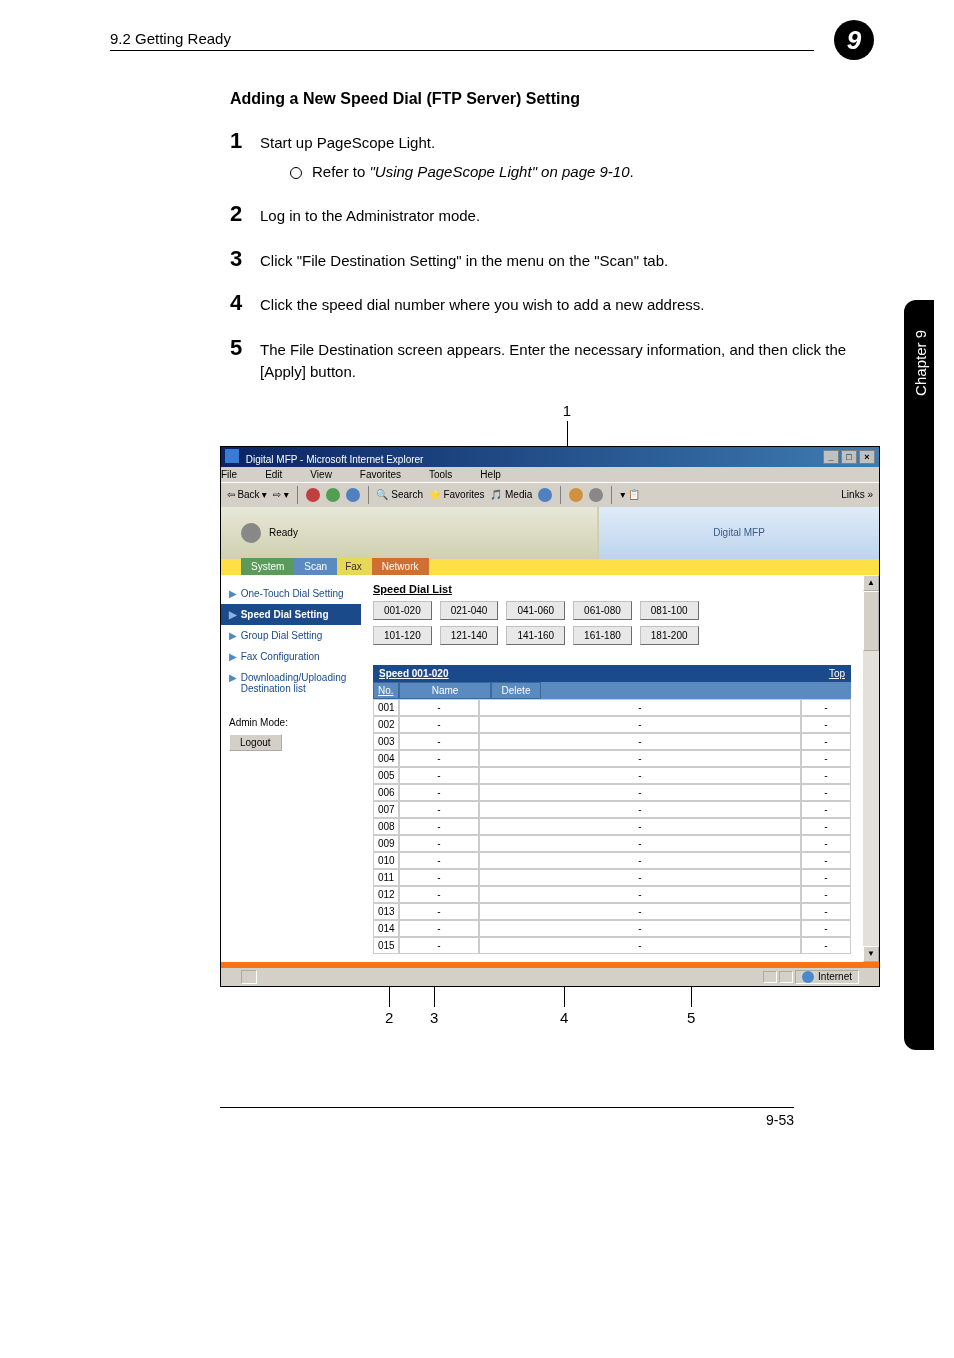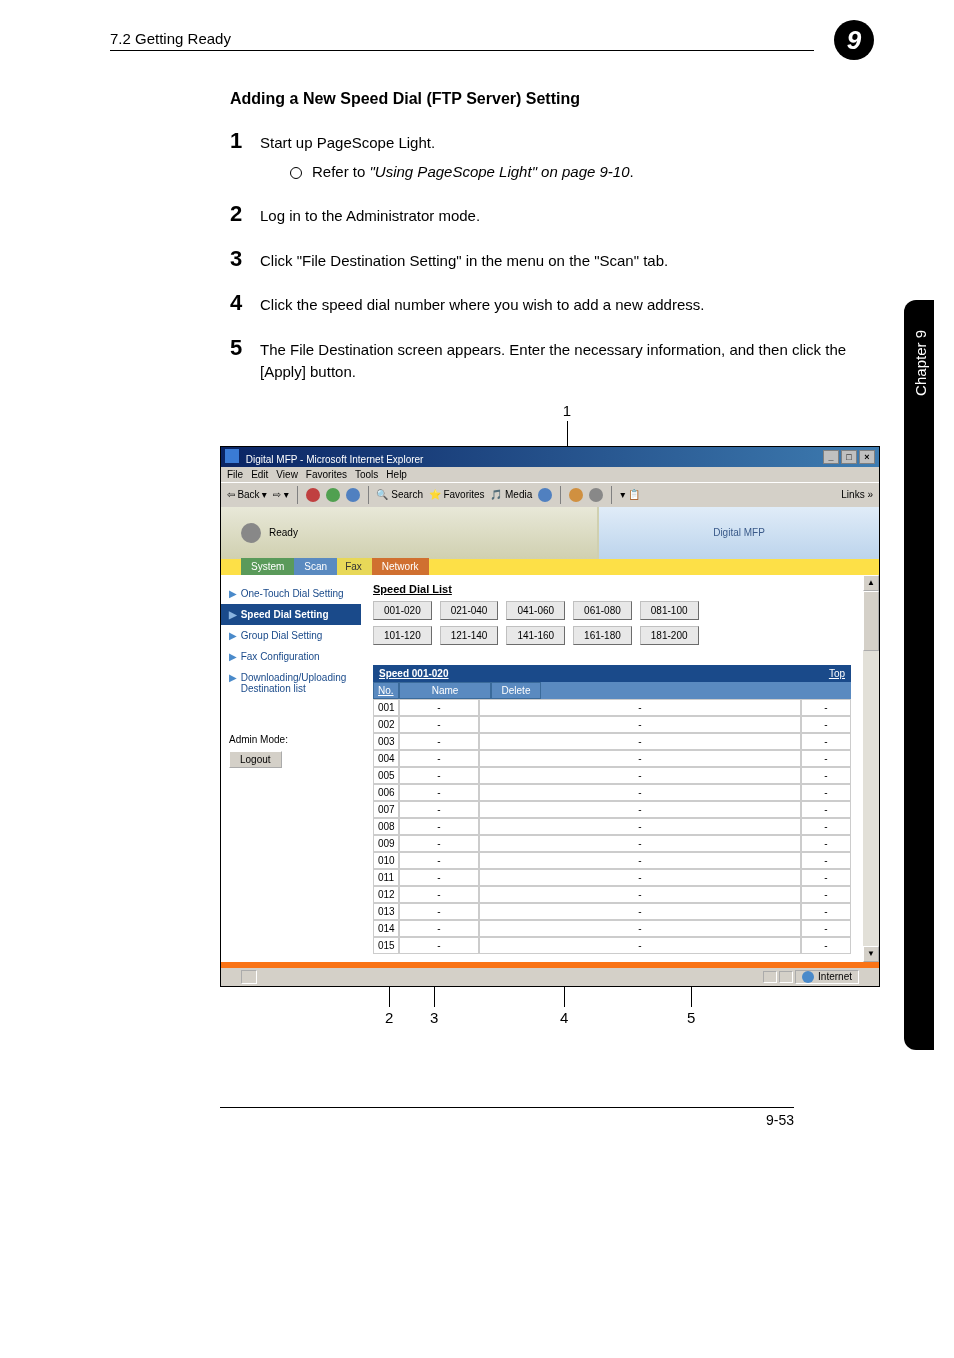--- a/index.html
+++ b/index.html
@@ -137,23 +137,23 @@
       border: 1px solid #808080;
       display: flex;
       align-items: center;
       justify-content: center;
       color: #000;
       font-size: 9px;
       font-weight: bold;
     }
     .menubar {
       background: #d4d0c8;
-      padding: 2px 6px;
-      display: flex;
-      gap: 8px;
+      padding: 2px 0;
+      display: flex;
+      gap: 28px;
     }
     .toolbar {
       background: #d4d0c8;
       padding: 3px 6px;
       display: flex;
       align-items: center;
       gap: 4px;
       border-top: 1px solid #fff;
       justify-content: space-between;
     }
@@ -252,21 +252,21 @@
       font-weight: bold;
     }
     .side-arrow {
       color: #4a8aca;
       font-size: 10px;
     }
     .side-item.active .side-arrow {
       color: #8ab4e0;
     }
     .admin-section {
-      margin-top: 35px;
+      margin-top: 18px;
       padding: 0 8px;
       font-size: 10px;
     }
     .logout-btn {
       background: #d4d0c8;
       border: 1px outset #fff;
       padding: 2px 10px;
       margin-top: 6px;
       font-size: 10px;
     }
@@ -440,21 +440,21 @@
   </style>
 </head>
 <body>
 
 <div class="side-tab-vertical"></div>
 <div class="side-tab-text">Chapter 9</div>
 <div class="side-tab-text2">Internet Fax &amp; Network Scan</div>
 
 <div class="page-container">
   <div class="header">
-    <div class="header-text">7.2 Getting Ready</div>
+    <div class="header-text">9.2 Getting Ready</div>
     <div class="chapter-badge">9</div>
   </div>
 
   <div class="section-title">Adding a New Speed Dial (FTP Server) Setting</div>
 
   <div class="step-list" id="steps-container">
       <div class="step">
         <div class="step-num">1</div>
         <div class="step-text">Start up PageScope Light.<div class="sublist">
             <div class="sublist-item">

